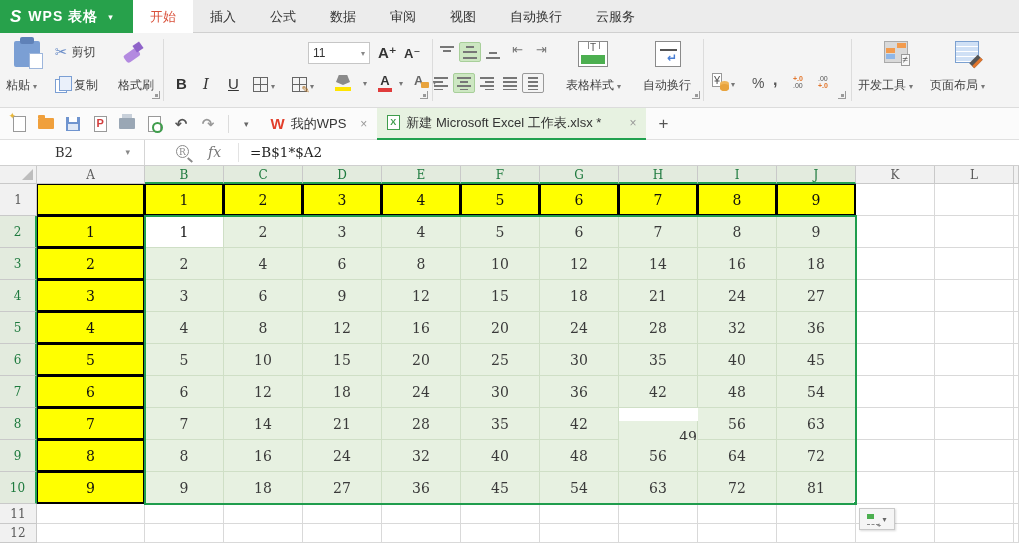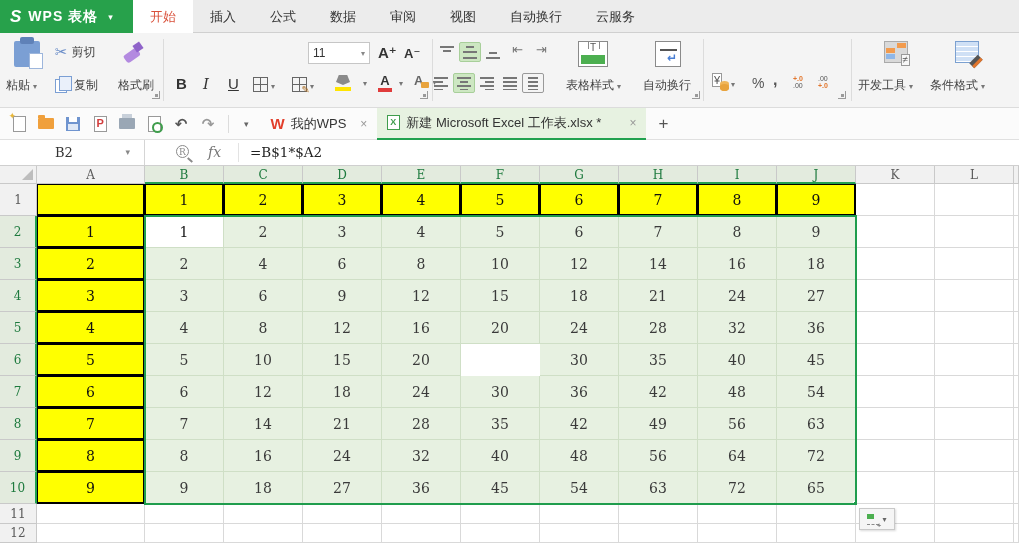--- a/index.html
+++ b/index.html
@@ -334,21 +334,21 @@
   <div class="rp" style="left:884px;top:8px;">
       <span class="cf-ic"></span>
     </div>
   <div class="rp" style="left:858px;top:44px;">
       <span class="rlabel dd">开发工具</span>
     </div>
   <div class="rp" style="left:955px;top:8px;">
       <span class="ts-ic"></span>
     </div>
   <div class="rp" style="left:930px;top:44px;">
-      <span class="rlabel dd">条件格式</span>
+      <span class="rlabel dd">页面布局</span>
     </div>
 </div>
 
 <div id="tabrow">
   <div class="qat">
     <span class="qico">
         <span class="page-ic star"></span>
       </span>
     <span class="qico">
         <span class="folder-ic"></span>
@@ -488,20 +488,21 @@
     <div class="cell selc" style="left: 698px; top: 146px; width: 79px; height: 32px; line-height: 32px;">32</div>
     <div class="cell selc" style="left: 777px; top: 146px; width: 79px; height: 32px; line-height: 32px;">36</div>
     <div class="cell" style="left: 856px; top: 146px; width: 79px; height: 32px; line-height: 32px;"></div>
     <div class="cell" style="left: 935px; top: 146px; width: 79px; height: 32px; line-height: 32px;"></div>
     <div class="cell" style="left: 1014px; top: 146px; width: 5px; height: 32px; line-height: 32px;"></div>
     <div class="cell y" style="left: 37px; top: 178px; width: 108px; height: 32px; line-height: 32px;">5</div>
     <div class="cell selc" style="left: 145px; top: 178px; width: 79px; height: 32px; line-height: 32px;">5</div>
     <div class="cell selc" style="left: 224px; top: 178px; width: 79px; height: 32px; line-height: 32px;">10</div>
     <div class="cell selc" style="left: 303px; top: 178px; width: 79px; height: 32px; line-height: 32px;">15</div>
     <div class="cell selc" style="left: 382px; top: 178px; width: 79px; height: 32px; line-height: 32px;">20</div>
+    <div class="cell selc" style="left: 461px; top: 178px; width: 79px; height: 32px; line-height: 32px;">25</div>
     <div class="cell selc" style="left: 540px; top: 178px; width: 79px; height: 32px; line-height: 32px;">30</div>
     <div class="cell selc" style="left: 619px; top: 178px; width: 79px; height: 32px; line-height: 32px;">35</div>
     <div class="cell selc" style="left: 698px; top: 178px; width: 79px; height: 32px; line-height: 32px;">40</div>
     <div class="cell selc" style="left: 777px; top: 178px; width: 79px; height: 32px; line-height: 32px;">45</div>
     <div class="cell" style="left: 856px; top: 178px; width: 79px; height: 32px; line-height: 32px;"></div>
     <div class="cell" style="left: 935px; top: 178px; width: 79px; height: 32px; line-height: 32px;"></div>
     <div class="cell" style="left: 1014px; top: 178px; width: 5px; height: 32px; line-height: 32px;"></div>
     <div class="cell y" style="left: 37px; top: 210px; width: 108px; height: 32px; line-height: 32px;">6</div>
     <div class="cell selc" style="left: 145px; top: 210px; width: 79px; height: 32px; line-height: 32px;">6</div>
     <div class="cell selc" style="left: 224px; top: 210px; width: 79px; height: 32px; line-height: 32px;">12</div>
@@ -515,21 +516,21 @@
     <div class="cell" style="left: 856px; top: 210px; width: 79px; height: 32px; line-height: 32px;"></div>
     <div class="cell" style="left: 935px; top: 210px; width: 79px; height: 32px; line-height: 32px;"></div>
     <div class="cell" style="left: 1014px; top: 210px; width: 5px; height: 32px; line-height: 32px;"></div>
     <div class="cell y" style="left: 37px; top: 242px; width: 108px; height: 32px; line-height: 32px;">7</div>
     <div class="cell selc" style="left: 145px; top: 242px; width: 79px; height: 32px; line-height: 32px;">7</div>
     <div class="cell selc" style="left: 224px; top: 242px; width: 79px; height: 32px; line-height: 32px;">14</div>
     <div class="cell selc" style="left: 303px; top: 242px; width: 79px; height: 32px; line-height: 32px;">21</div>
     <div class="cell selc" style="left: 382px; top: 242px; width: 79px; height: 32px; line-height: 32px;">28</div>
     <div class="cell selc" style="left: 461px; top: 242px; width: 79px; height: 32px; line-height: 32px;">35</div>
     <div class="cell selc" style="left: 540px; top: 242px; width: 79px; height: 32px; line-height: 32px;">42</div>
-    <div class="cell selc" style="left: 619px; top: 242px; width: 79px; height: 32px; line-height: 32px;">49</div>
+    <div class="cell selc" style="left: 619px; top: 255px; width: 79px; height: 32px; line-height: 32px; text-align: right;">49</div>
     <div class="cell selc" style="left: 698px; top: 242px; width: 79px; height: 32px; line-height: 32px;">56</div>
     <div class="cell selc" style="left: 777px; top: 242px; width: 79px; height: 32px; line-height: 32px;">63</div>
     <div class="cell" style="left: 856px; top: 242px; width: 79px; height: 32px; line-height: 32px;"></div>
     <div class="cell" style="left: 935px; top: 242px; width: 79px; height: 32px; line-height: 32px;"></div>
     <div class="cell" style="left: 1014px; top: 242px; width: 5px; height: 32px; line-height: 32px;"></div>
     <div class="cell y" style="left: 37px; top: 274px; width: 108px; height: 32px; line-height: 32px;">8</div>
     <div class="cell selc" style="left: 145px; top: 274px; width: 79px; height: 32px; line-height: 32px;">8</div>
     <div class="cell selc" style="left: 224px; top: 274px; width: 79px; height: 32px; line-height: 32px;">16</div>
     <div class="cell selc" style="left: 303px; top: 274px; width: 79px; height: 32px; line-height: 32px;">24</div>
     <div class="cell selc" style="left: 382px; top: 274px; width: 79px; height: 32px; line-height: 32px;">32</div>
@@ -543,21 +544,21 @@
     <div class="cell" style="left: 1014px; top: 274px; width: 5px; height: 32px; line-height: 32px;"></div>
     <div class="cell y" style="left: 37px; top: 306px; width: 108px; height: 32px; line-height: 32px;">9</div>
     <div class="cell selc" style="left: 145px; top: 306px; width: 79px; height: 32px; line-height: 32px;">9</div>
     <div class="cell selc" style="left: 224px; top: 306px; width: 79px; height: 32px; line-height: 32px;">18</div>
     <div class="cell selc" style="left: 303px; top: 306px; width: 79px; height: 32px; line-height: 32px;">27</div>
     <div class="cell selc" style="left: 382px; top: 306px; width: 79px; height: 32px; line-height: 32px;">36</div>
     <div class="cell selc" style="left: 461px; top: 306px; width: 79px; height: 32px; line-height: 32px;">45</div>
     <div class="cell selc" style="left: 540px; top: 306px; width: 79px; height: 32px; line-height: 32px;">54</div>
     <div class="cell selc" style="left: 619px; top: 306px; width: 79px; height: 32px; line-height: 32px;">63</div>
     <div class="cell selc" style="left: 698px; top: 306px; width: 79px; height: 32px; line-height: 32px;">72</div>
-    <div class="cell selc" style="left: 777px; top: 306px; width: 79px; height: 32px; line-height: 32px;">65</div>
+    <div class="cell selc" style="left: 777px; top: 306px; width: 79px; height: 32px; line-height: 32px;">81</div>
     <div class="cell" style="left: 856px; top: 306px; width: 79px; height: 32px; line-height: 32px;"></div>
     <div class="cell" style="left: 935px; top: 306px; width: 79px; height: 32px; line-height: 32px;"></div>
     <div class="cell" style="left: 1014px; top: 306px; width: 5px; height: 32px; line-height: 32px;"></div>
     <div class="cell" style="left: 37px; top: 338px; width: 108px; height: 20px; line-height: 20px;"></div>
     <div class="cell" style="left: 145px; top: 338px; width: 79px; height: 20px; line-height: 20px;"></div>
     <div class="cell" style="left: 224px; top: 338px; width: 79px; height: 20px; line-height: 20px;"></div>
     <div class="cell" style="left: 303px; top: 338px; width: 79px; height: 20px; line-height: 20px;"></div>
     <div class="cell" style="left: 382px; top: 338px; width: 79px; height: 20px; line-height: 20px;"></div>
     <div class="cell" style="left: 461px; top: 338px; width: 79px; height: 20px; line-height: 20px;"></div>
     <div class="cell" style="left: 540px; top: 338px; width: 79px; height: 20px; line-height: 20px;"></div>

